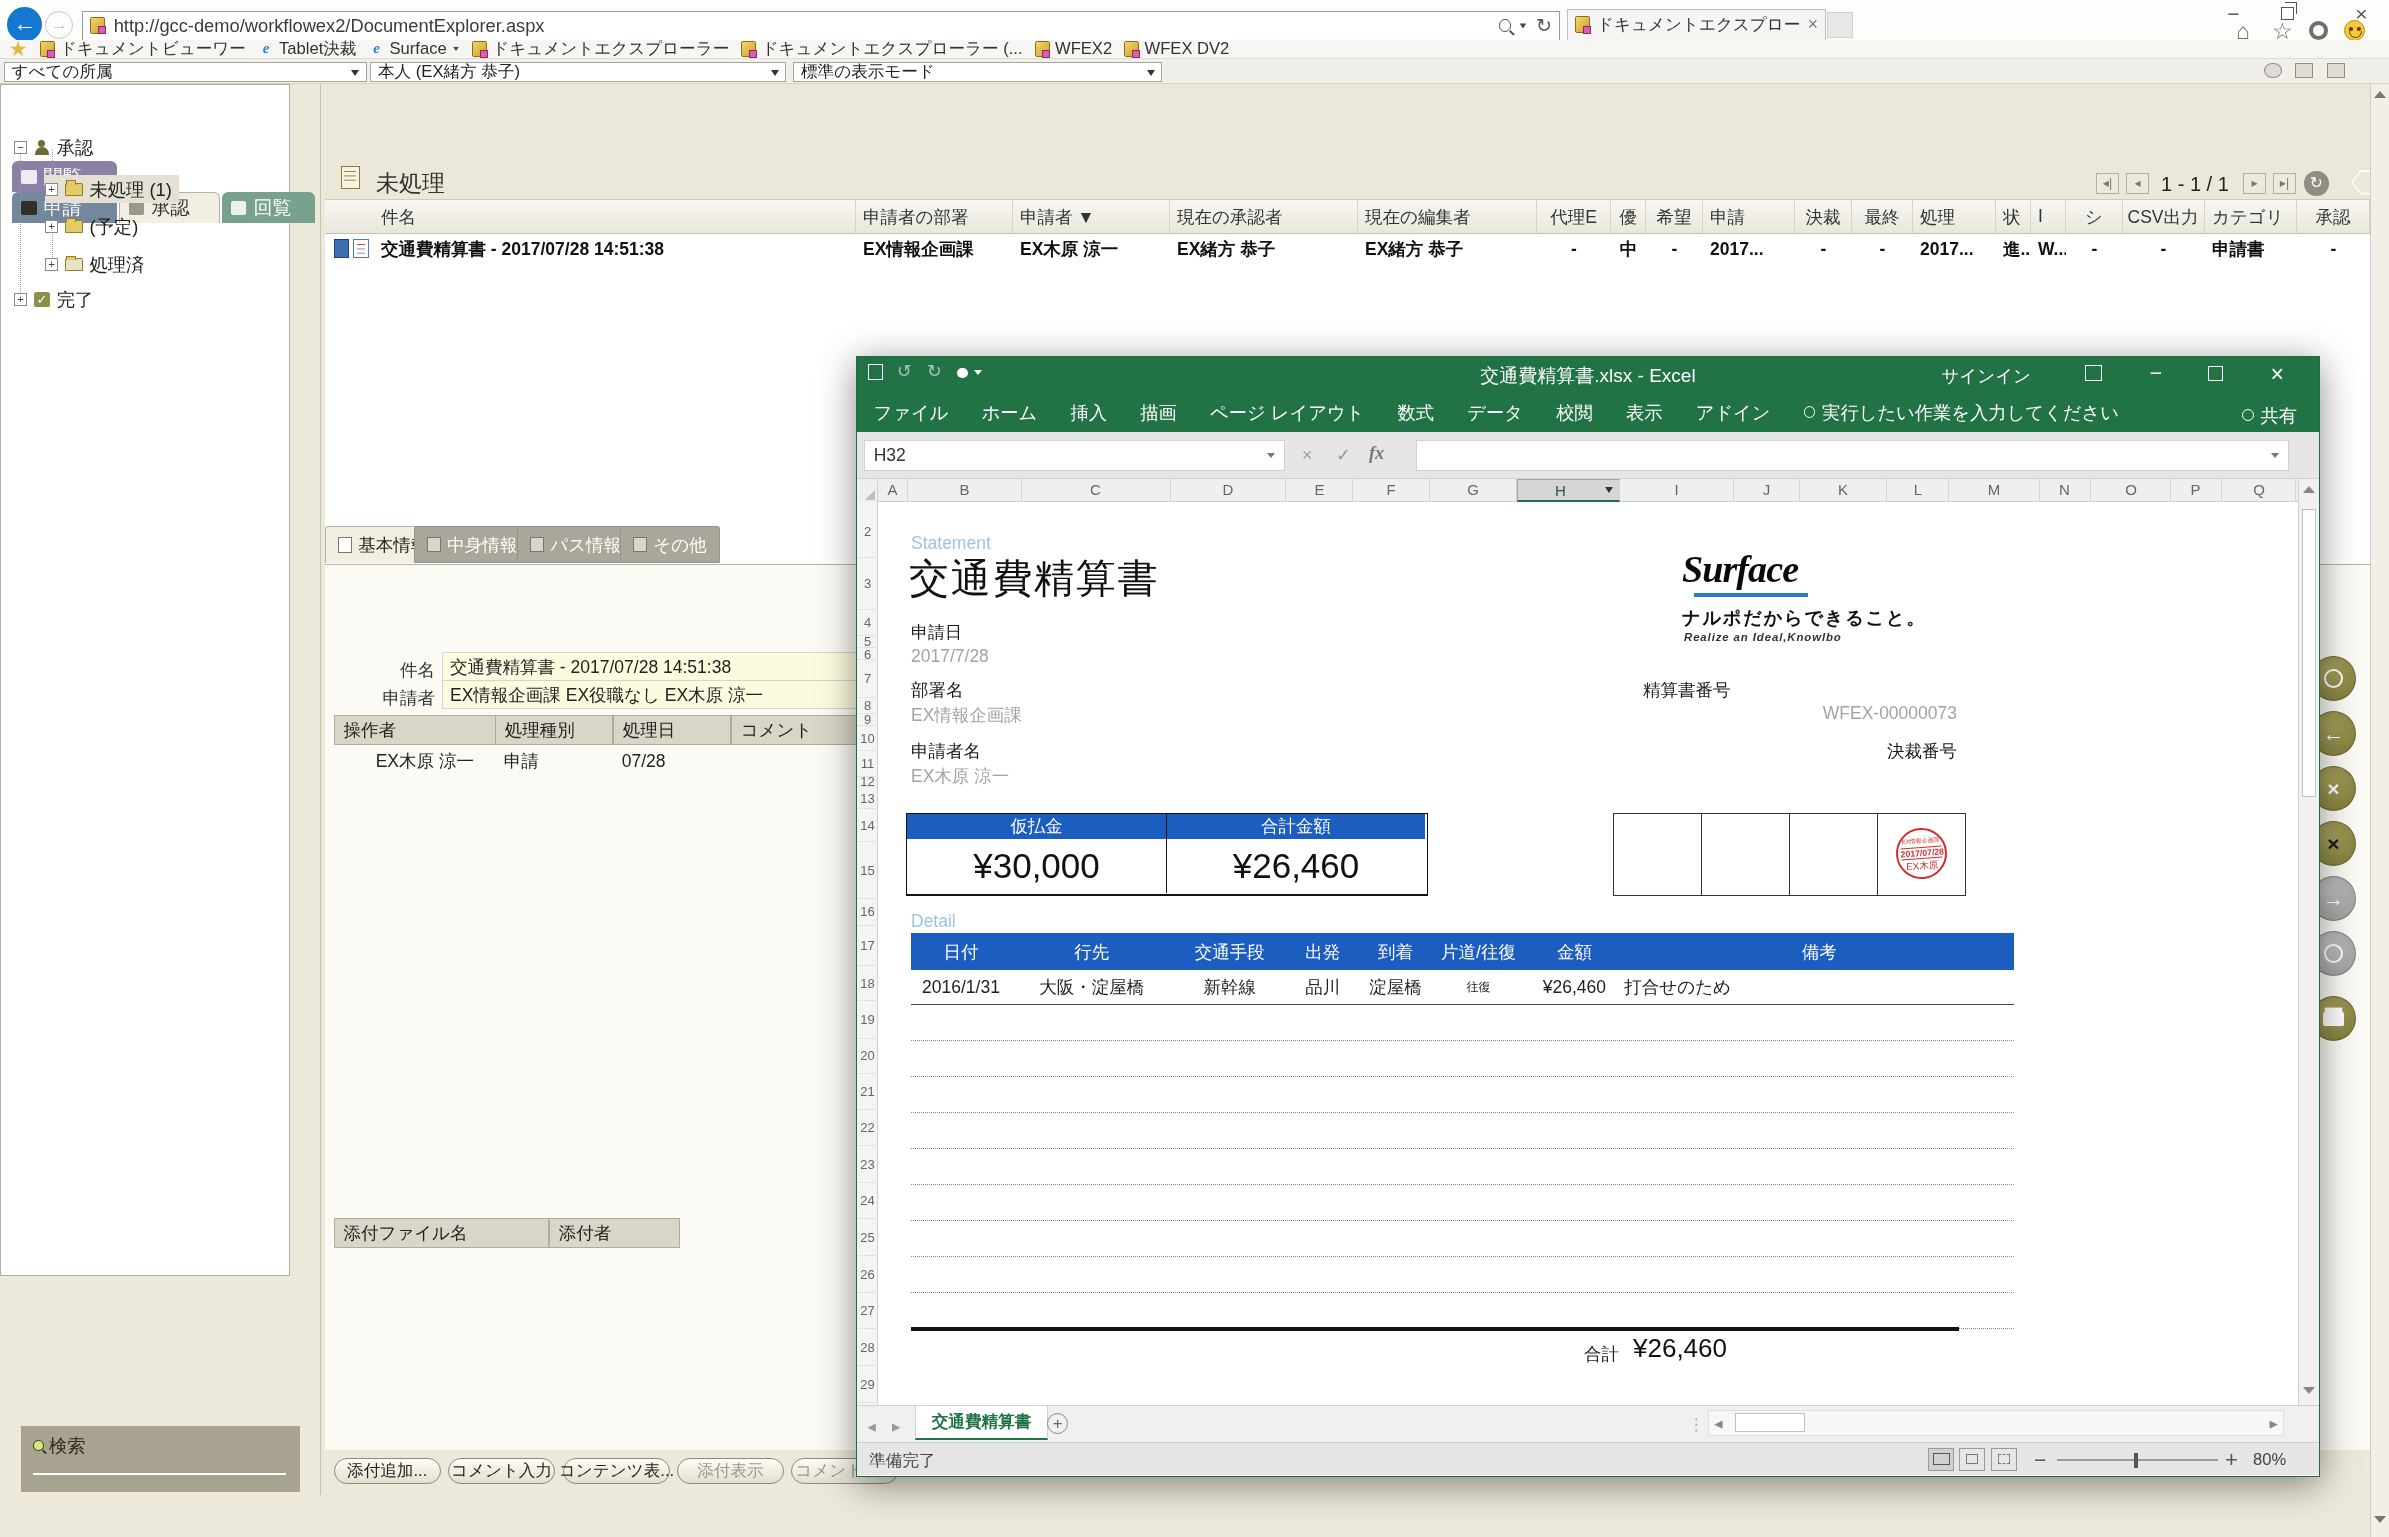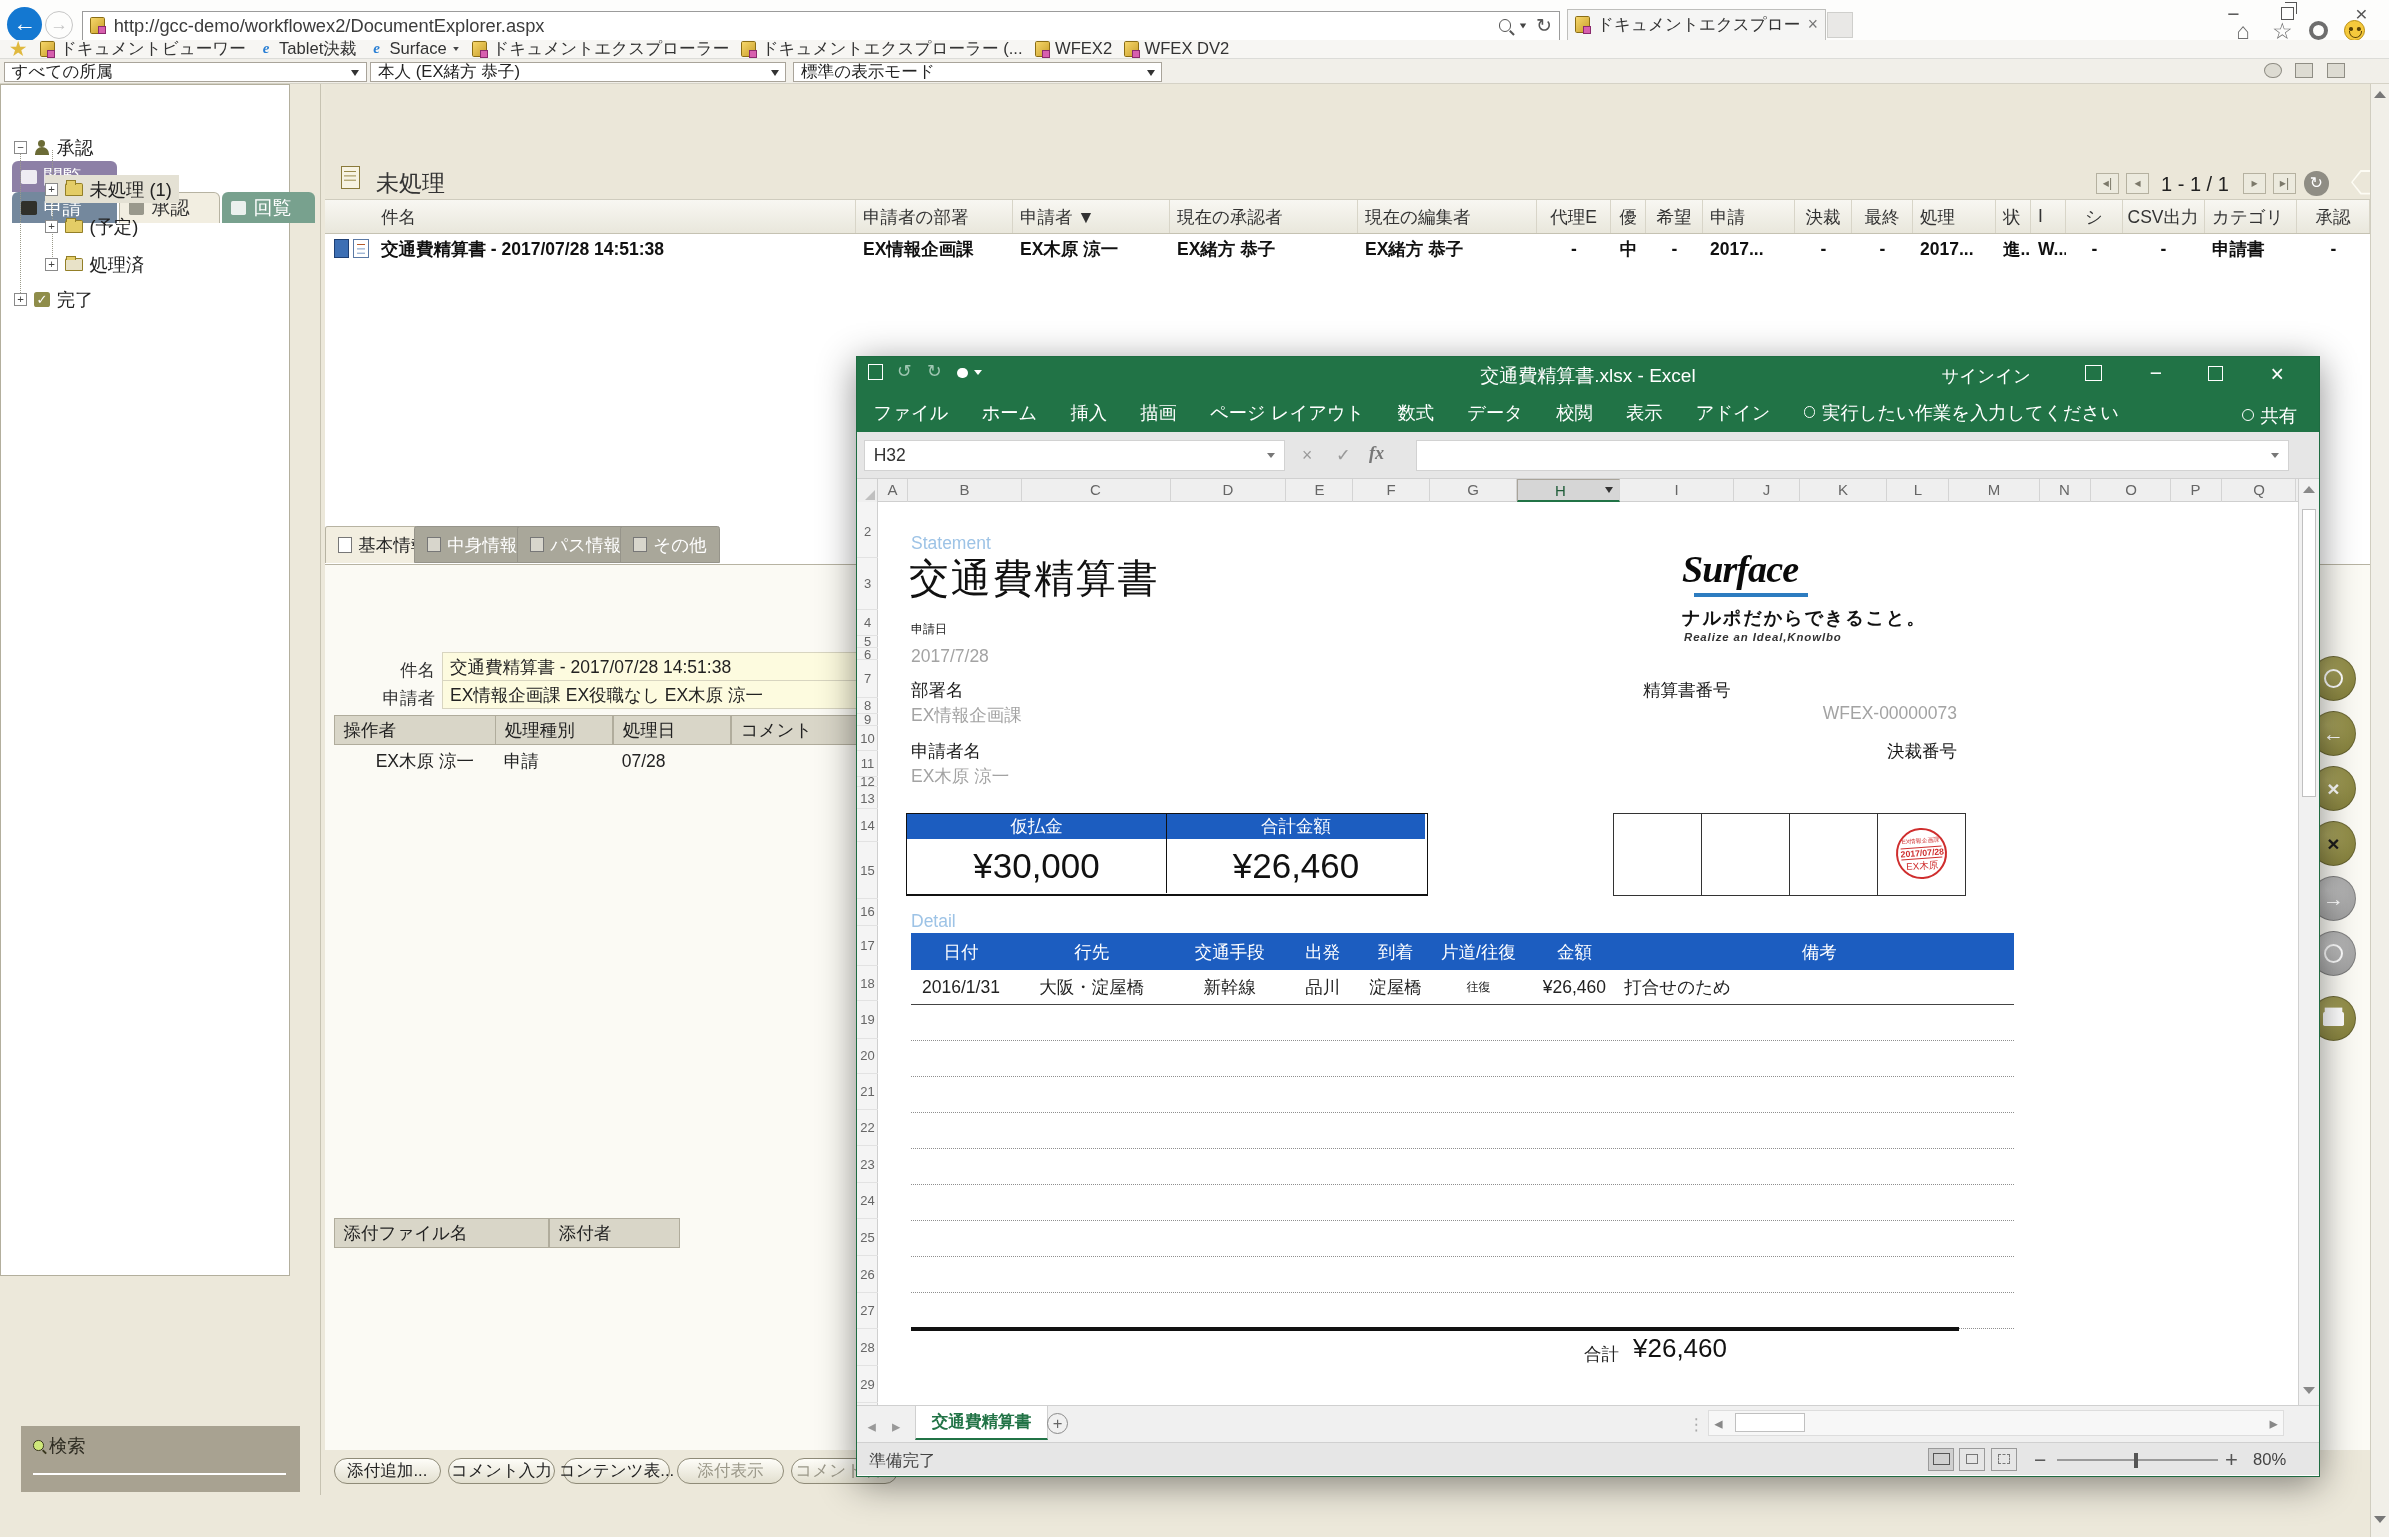--- a/index.html
+++ b/index.html
@@ -486,21 +486,21 @@
         </div>
 
       <span class="xl-doc-label" style="left:54px;top:31px;">Statement</span>
       <span style="position:absolute;left:52px;top:49px;font-size:40px;color:#111;letter-spacing:1.7px;">交通費精算書</span>
 
       <span style="position:absolute;left:825px;top:45px;font:italic bold 38px 'Liberation Serif',serif;color:#0a0a0a;letter-spacing:-0.9px;">Surface</span>
       <span style="position:absolute;left:837px;top:91px;width:114px;height:4.4px;background:#2d7cc0;"></span>
       <span style="position:absolute;left:825px;top:103px;font-size:18.3px;font-weight:bold;color:#111;letter-spacing:1.7px;">ナルポだからできること。</span>
       <span style="position:absolute;left:827px;top:129px;font:italic bold 11.4px 'Liberation Sans',sans-serif;color:#333;letter-spacing:0.9px;">Realize an Ideal,Knowlbo</span>
 
-      <span style="position:absolute;left:54px;top:119px;font-size:12px;color:#1a1a1a;">申請日</span>
+      <span style="position:absolute;left:54px;top:119px;font-size:17px;color:#1a1a1a;">申請日</span>
       <span class="xl-gray" style="position:absolute;left:54px;top:144px;font-size:17.5px;">2017/7/28</span>
       <span style="position:absolute;left:54px;top:176px;font-size:17.5px;color:#1a1a1a;">部署名</span>
       <span class="xl-gray" style="position:absolute;left:54px;top:201px;font-size:17.5px;">EX情報企画課</span>
       <span style="position:absolute;left:786px;top:176px;width:314px;text-align:left;font-size:17.5px;color:#1a1a1a;">精算書番号</span>
       <span class="xl-gray" style="position:absolute;left:786px;top:201px;width:314px;text-align:right;font-size:17.5px;">WFEX-00000073</span>
       <span style="position:absolute;left:54px;top:237px;font-size:17.5px;color:#1a1a1a;">申請者名</span>
       <span class="xl-gray" style="position:absolute;left:54px;top:262px;font-size:17.5px;">EX木原 涼一</span>
       <span style="position:absolute;left:786px;top:237px;width:314px;text-align:right;font-size:17.5px;color:#1a1a1a;">決裁番号</span>
 
       <div style="position:absolute;left:49px;top:311px;width:522px;height:83px;border:1.7px solid #111;border-bottom-width:2.6px;">

